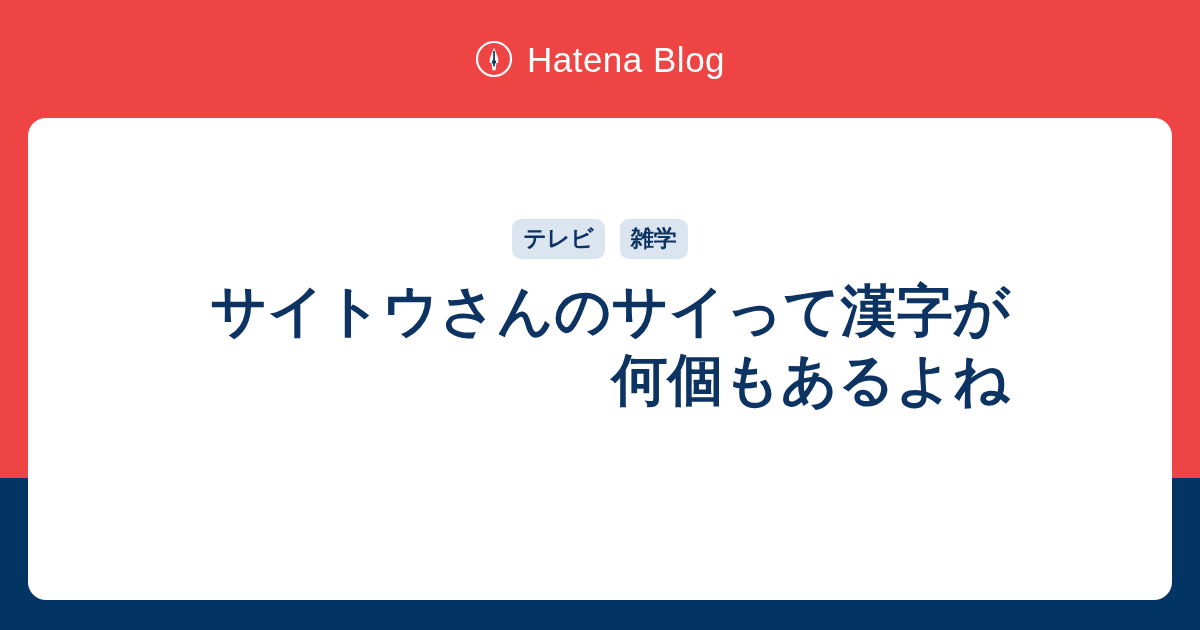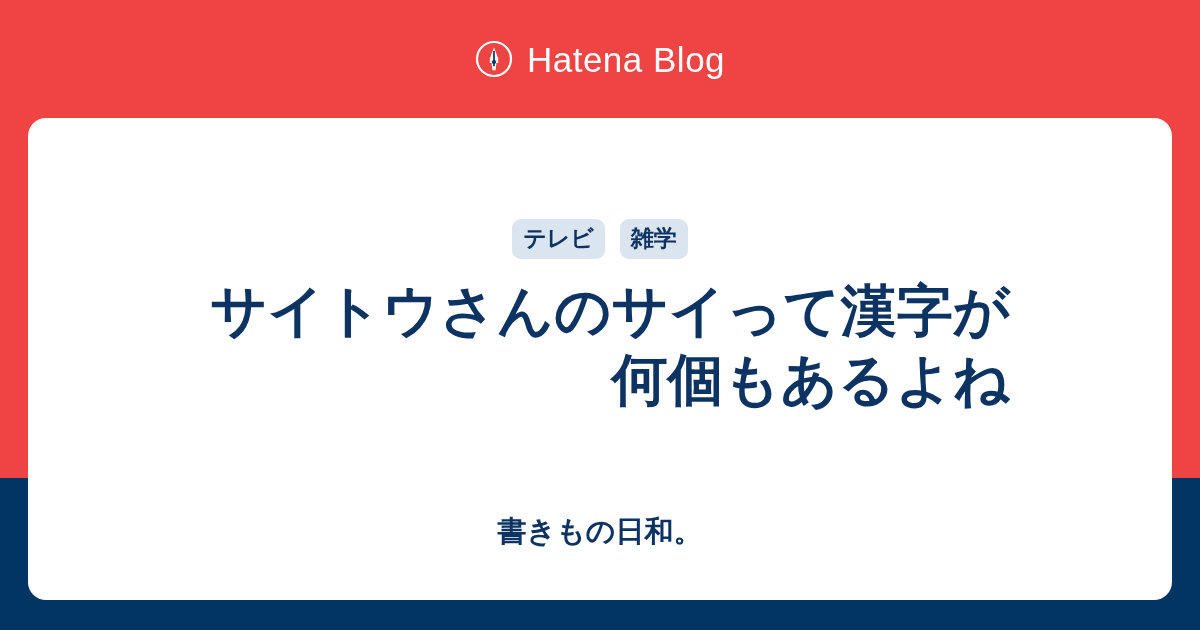--- a/index.html
+++ b/index.html
@@ -131,17 +131,16 @@
 
   <div class="sheet">
 
     <div class="tag-row">
       <span class="tag">テレビ</span>
       <span class="tag">雑学</span>
     </div>
 
     <h1 class="entry-title">サイトウさんのサイって漢字が何個もあるよね</h1>
 
-    <div class="blog-name">書きもの日和。</div>
 
   </div>
 
 </div>
 
 </body></html>

